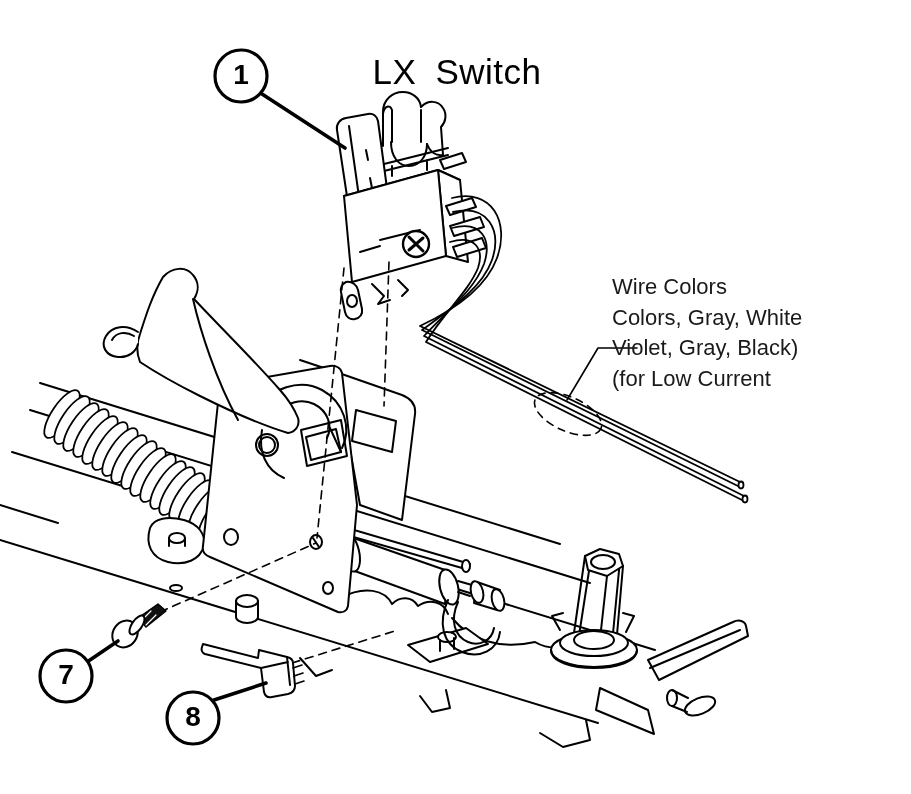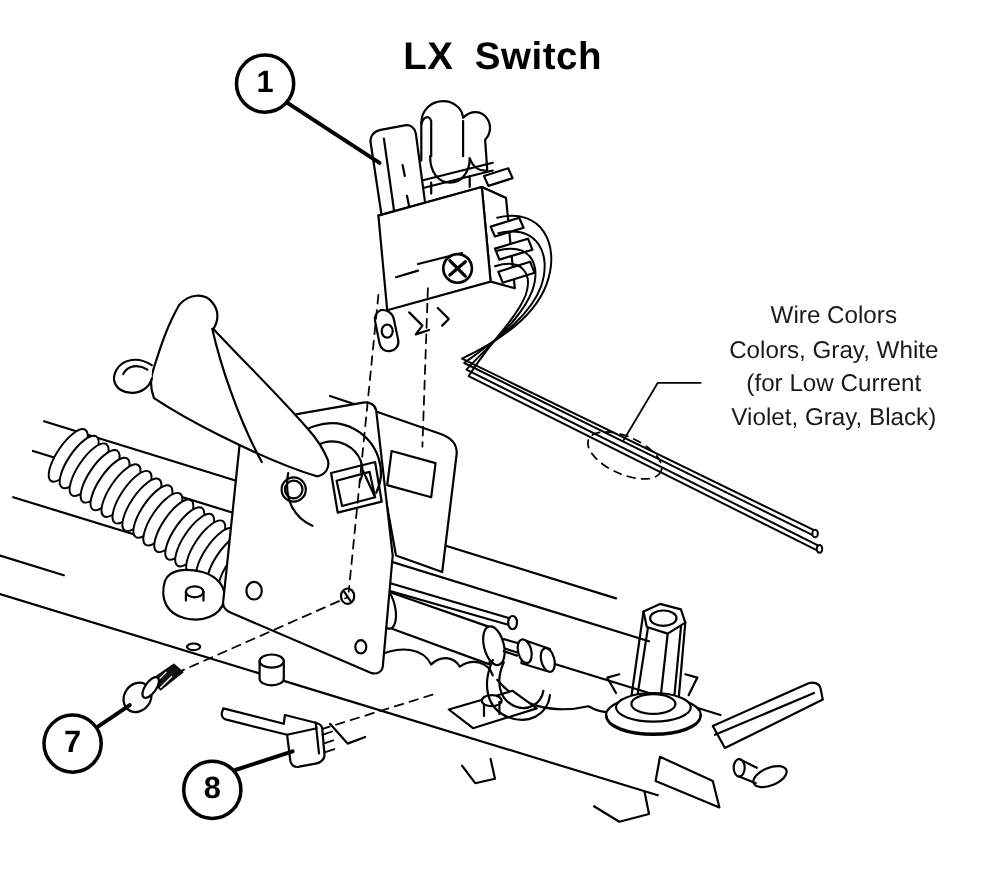--- a/index.html
+++ b/index.html
@@ -2,25 +2,25 @@
 <html><head>
 <meta charset="utf-8">
 <style>
   html,body{margin:0;padding:0;background:#fff;}
   .stage{
     position:relative;width:911px;height:794px;background:#fff;overflow:hidden;
     font-family:"Liberation Sans","DejaVu Sans",sans-serif;color:#000;
   }
   .stage svg{position:absolute;left:0;top:0;}
   .diagram-title{
-    position:absolute;left:287px;top:32px;width:340px;text-align:center;
-    font-size:35px;font-weight:bold;letter-spacing:.5px;word-spacing:9px;color:#000;
+    position:absolute;left:287px;top:52px;width:340px;text-align:center;
+    font-size:35px;font-weight:normal;letter-spacing:.5px;word-spacing:9px;color:#000;
   }
   .wire-note{
-    position:absolute;left:612px;top:272px;width:292px;text-align:center;
+    position:absolute;left:612px;top:272px;width:292px;
     font-size:22px;line-height:30.5px;color:#1a1a1a;
   }
   .wire-note span{display:block;}
   .callout-num{
     position:absolute;transform:translate(-50%,-54%);
     font-size:28px;font-weight:bold;color:#000;
   }
   .n1{left:241px;top:76px;}
   .n7{left:66px;top:676px;}
   .n8{left:193px;top:718px;}
@@ -222,21 +222,21 @@
         <circle cx="193" cy="718" r="26" fill="#fff"></circle>
       </g>
     </g>
   </svg>
 
   <div class="diagram-title">LX Switch</div>
 
   <div class="wire-note">
     <span>Wire Colors</span>
     <span>Colors, Gray, White</span>
+    <span>Violet, Gray, Black)</span>
     <span>(for Low Current</span>
-    <span>Violet, Gray, Black)</span>
   </div>
 
   <div class="callout-num n1">1</div>
   <div class="callout-num n7">7</div>
   <div class="callout-num n8">8</div>
 
 </div>
 
 </body></html>

